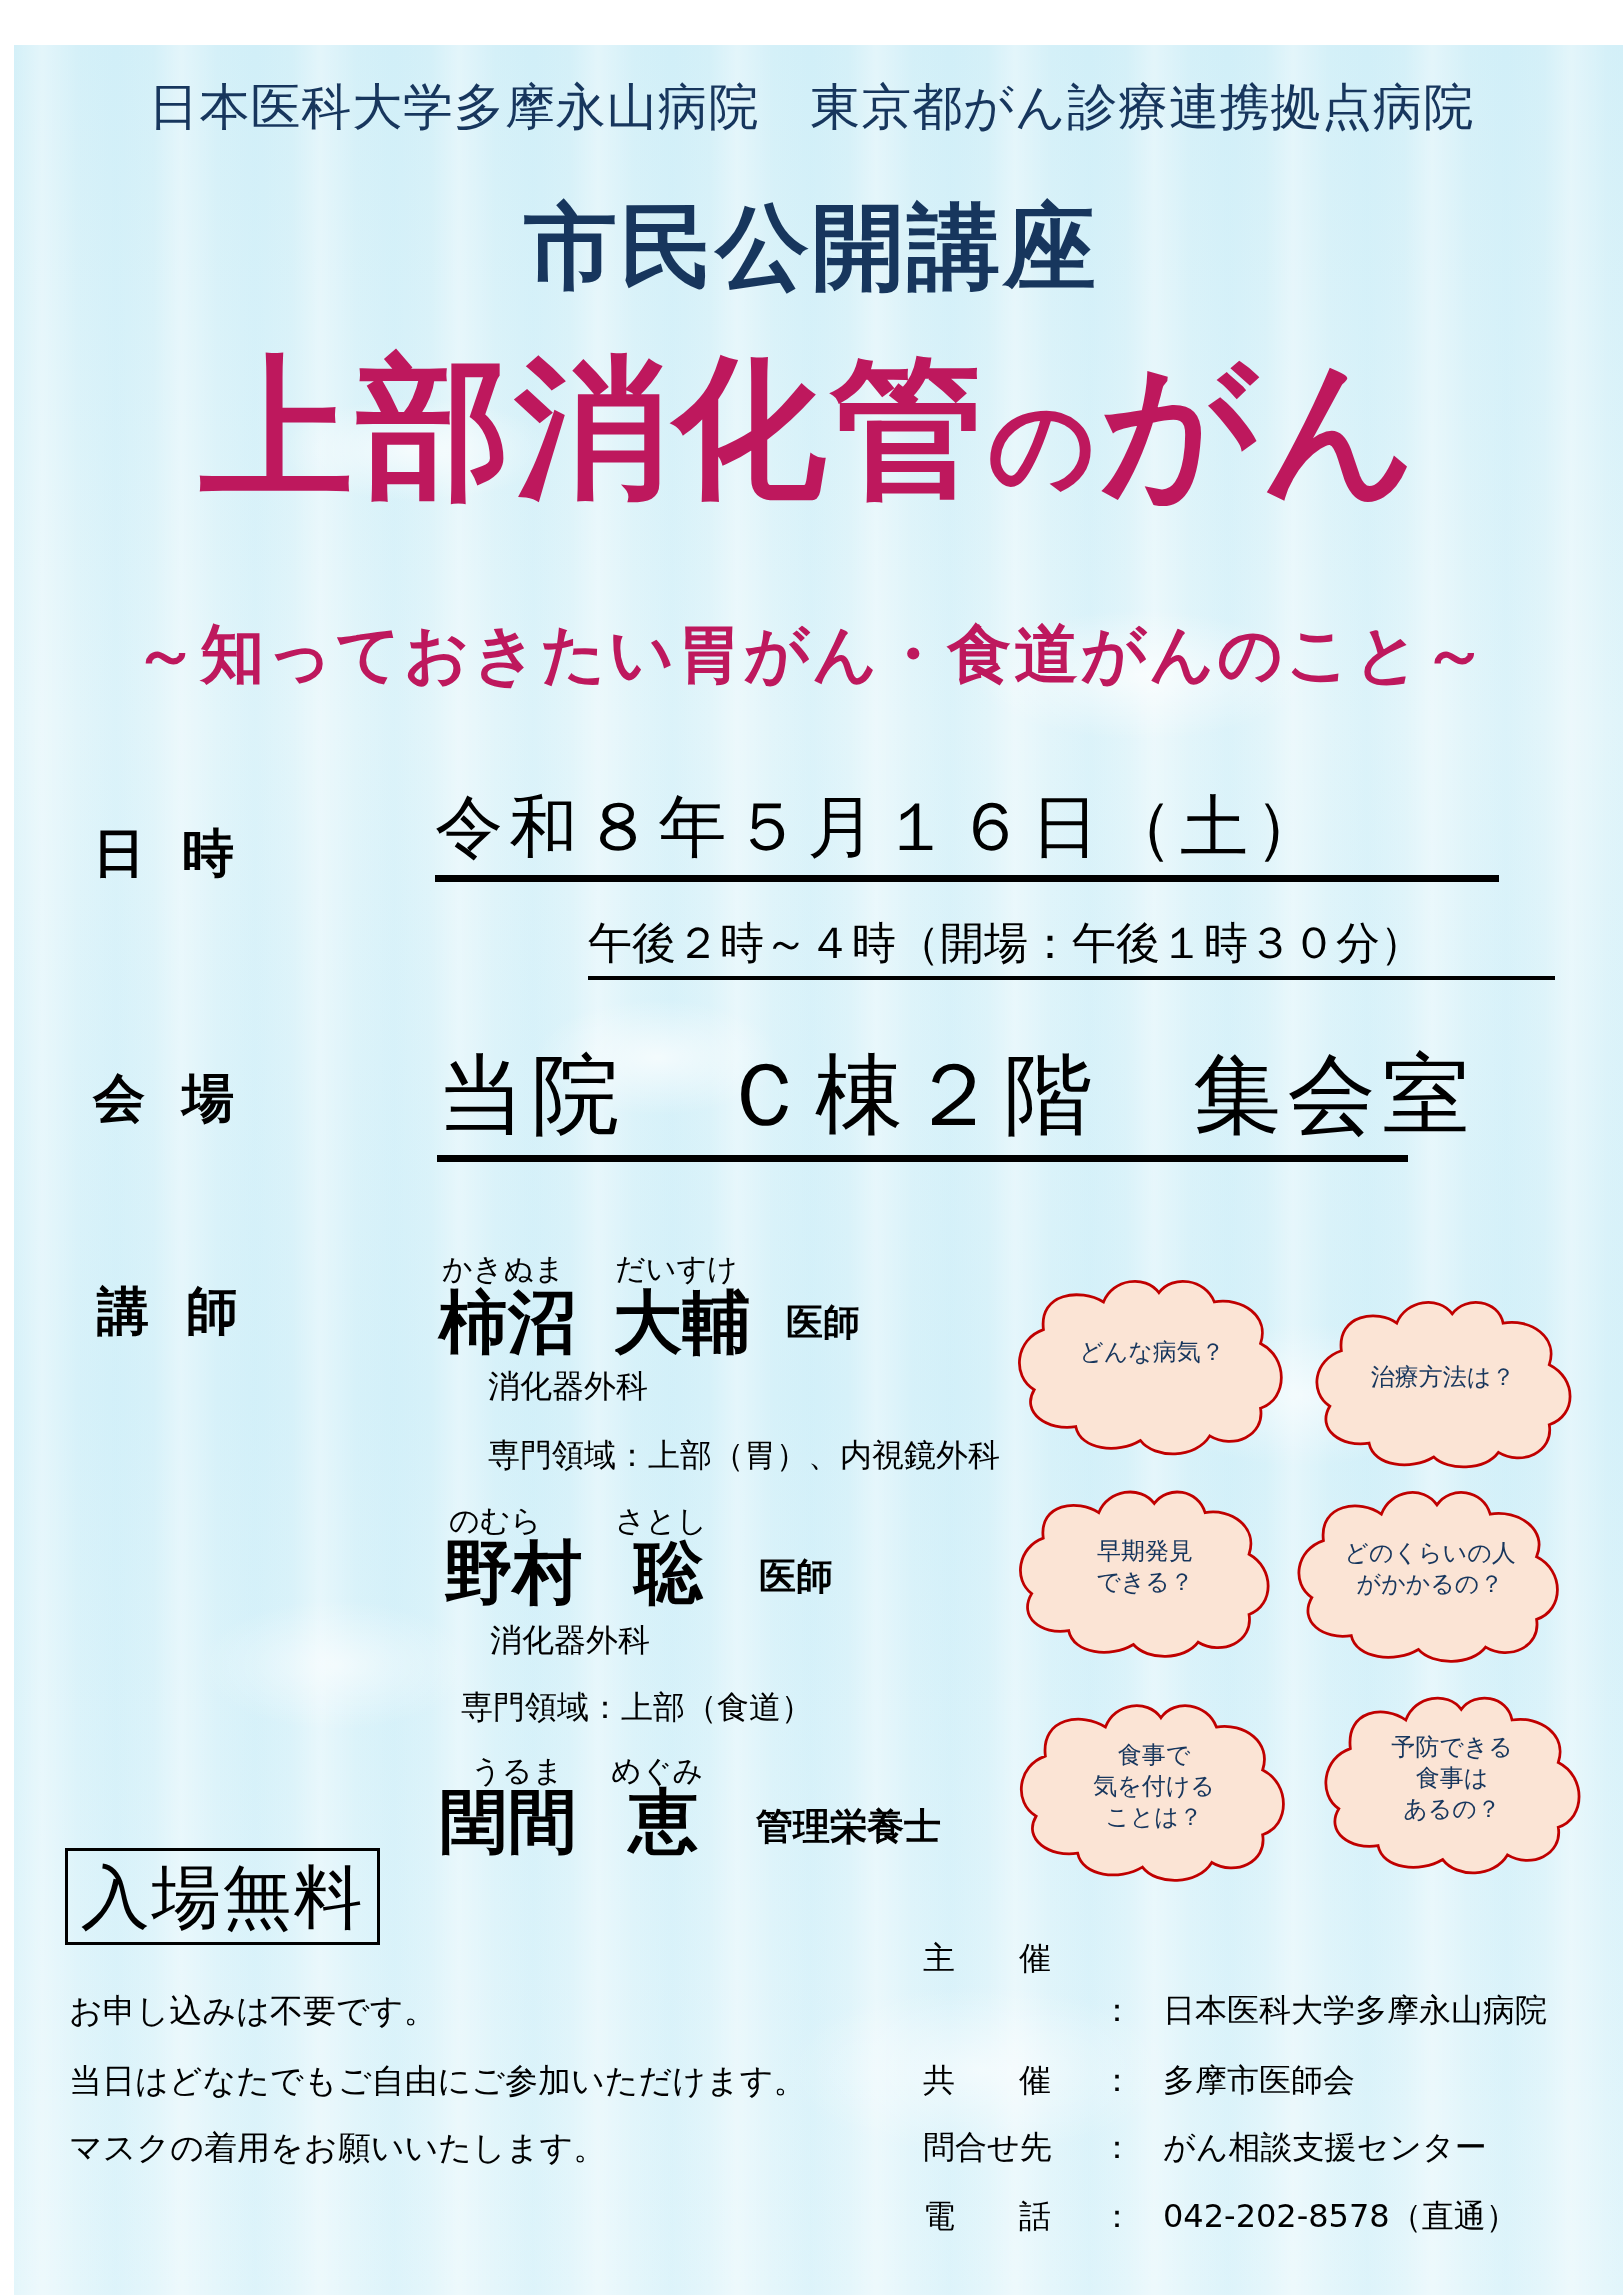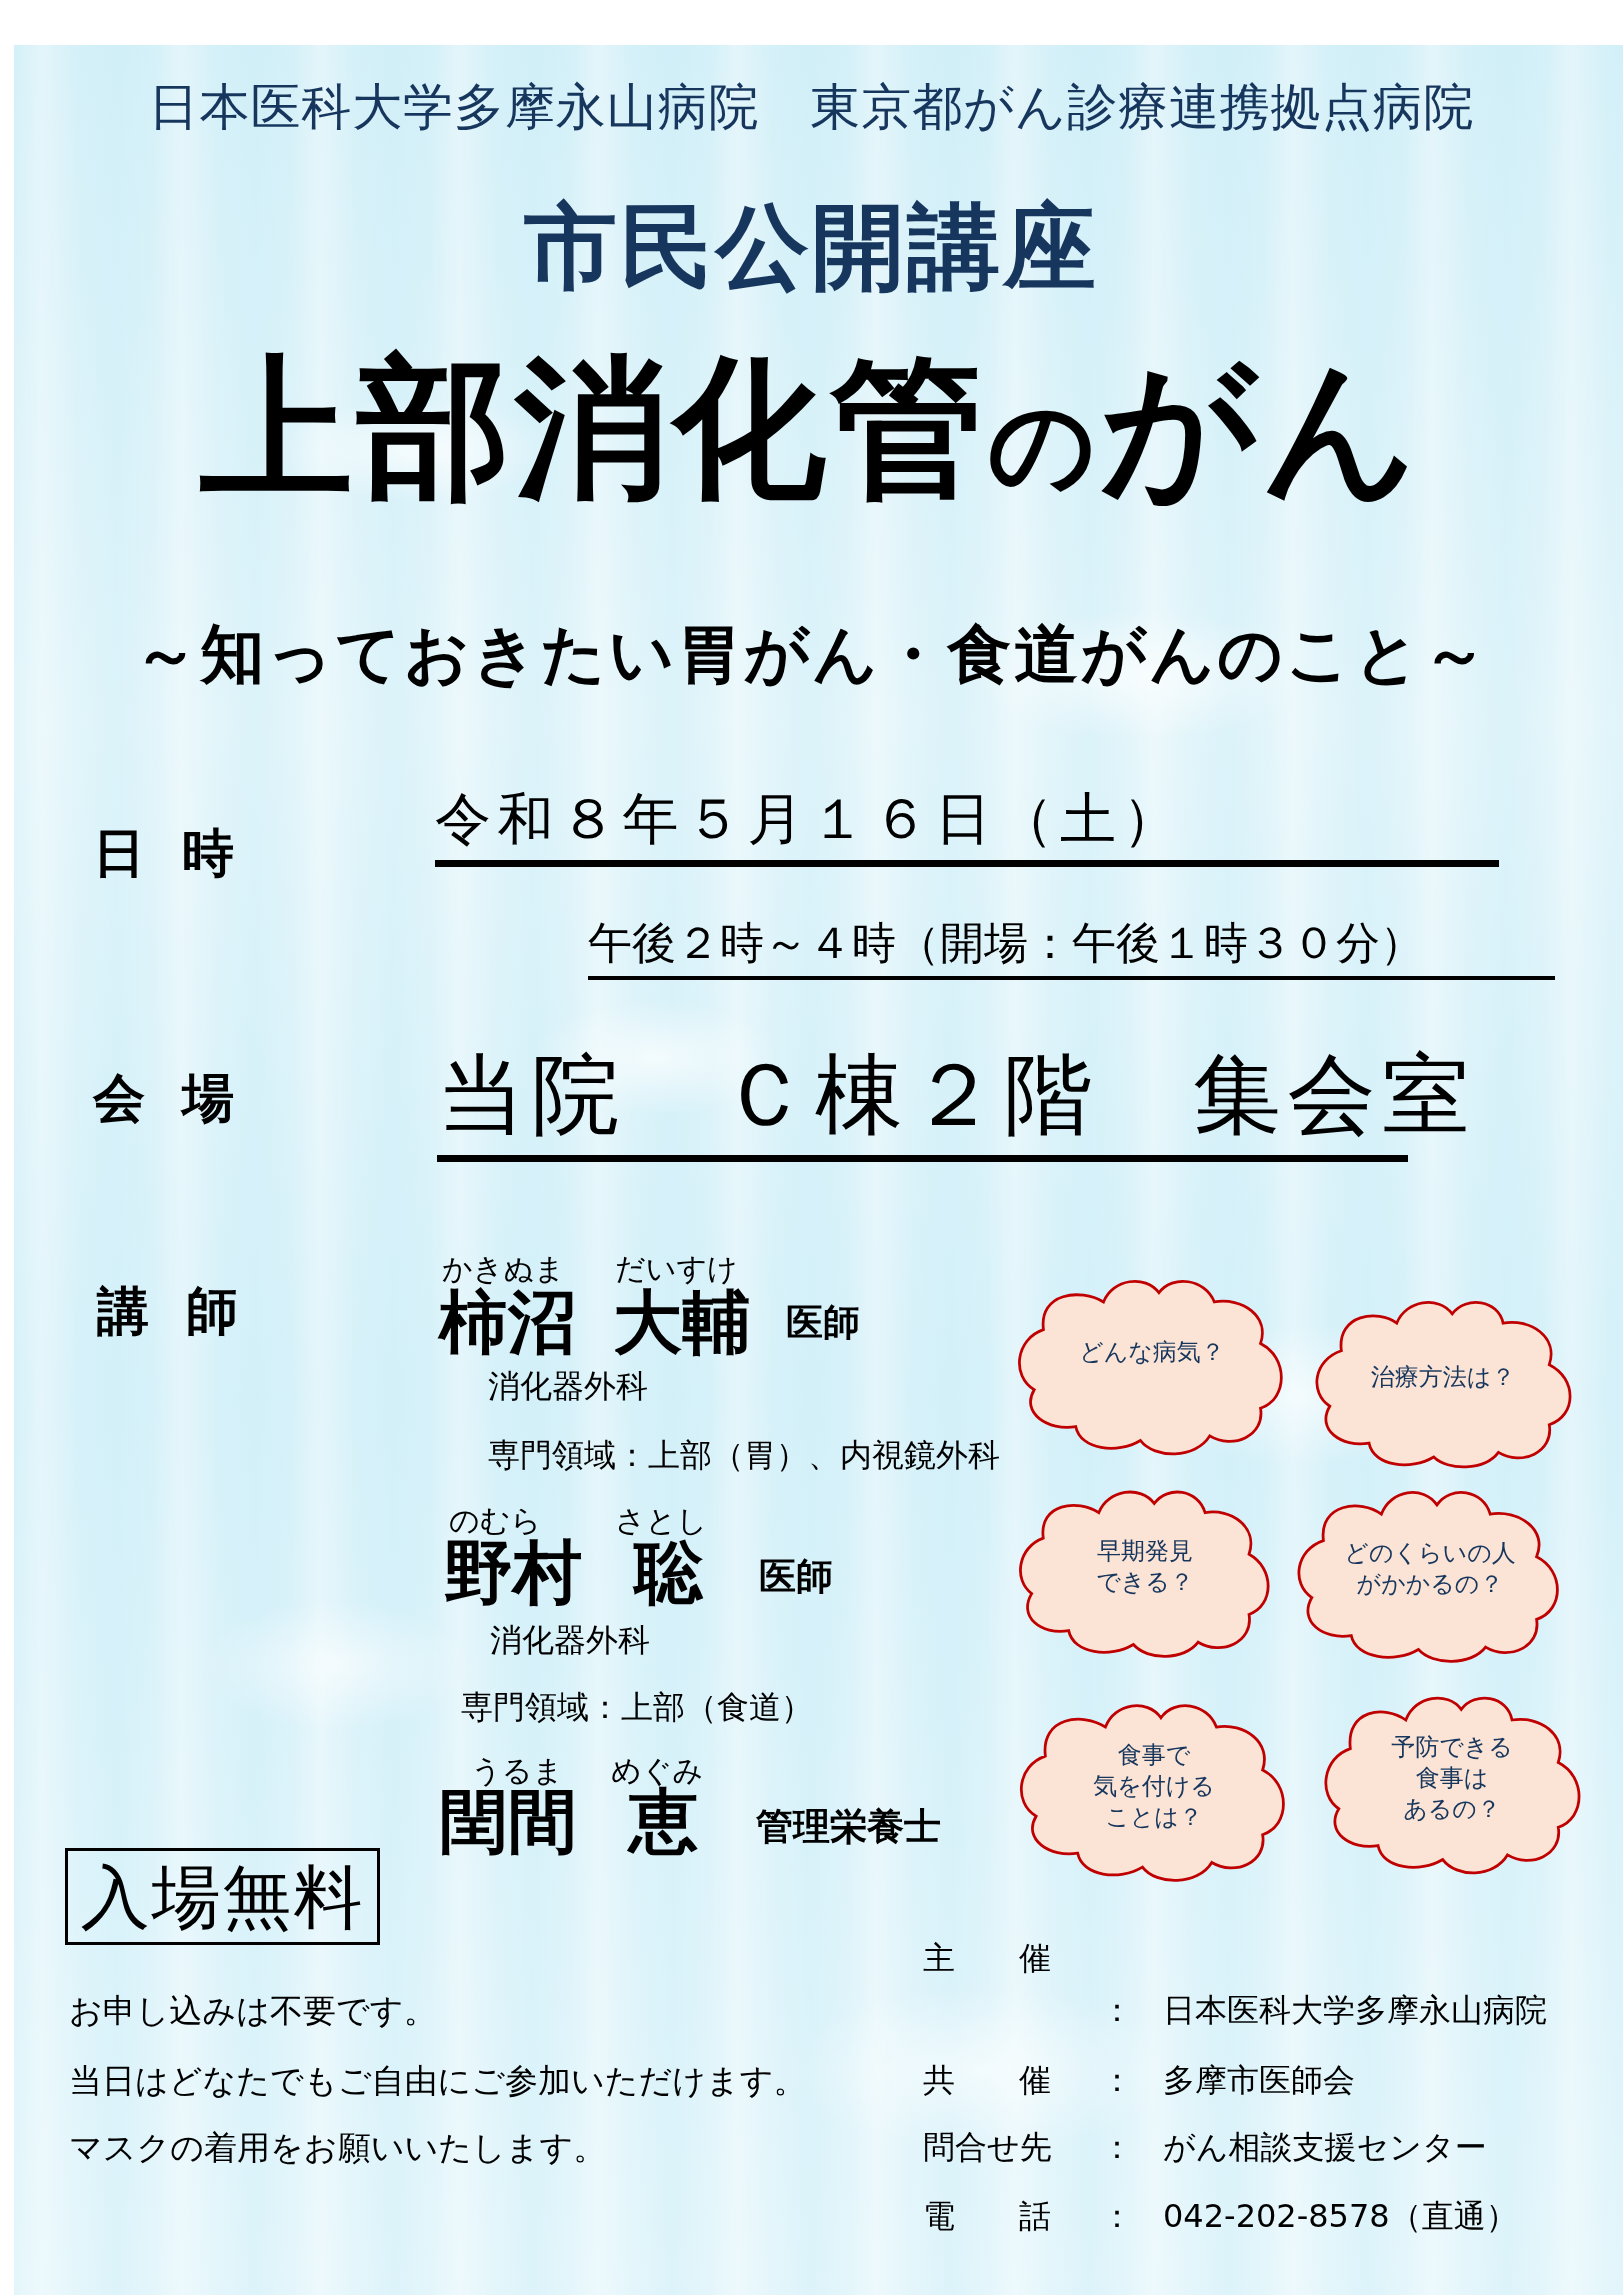--- a/index.html
+++ b/index.html
@@ -16,34 +16,34 @@
       radial-gradient(ellipse 241px 93px at 70% 28%, rgba(255,255,255,0.7), rgba(255,255,255,0) 70%),
       radial-gradient(ellipse 176px 83px at 40% 45%, rgba(255,255,255,0.7), rgba(255,255,255,0) 70%),
       radial-gradient(ellipse 231px 102px at 80% 60%, rgba(255,255,255,0.6), rgba(255,255,255,0) 70%),
       radial-gradient(ellipse 194px 93px at 20% 72%, rgba(255,255,255,0.6), rgba(255,255,255,0) 70%),
       radial-gradient(ellipse 278px 120px at 60% 90%, rgba(255,255,255,0.6), rgba(255,255,255,0) 70%),
       repeating-linear-gradient(90deg, rgba(255,255,255,0.0) 0px, rgba(255,255,255,0.35) 28px, rgba(255,255,255,0.0) 65px, rgba(200,236,248,0.25) 102px, rgba(255,255,255,0) 139px),
       linear-gradient(180deg, #d4f0f8 0%, #e2f5fa 30%, #d6f1f9 60%, #e4f6fb 100%);
   }
   .abs { position:absolute; white-space:nowrap; }
   .navy { color:#17365d; }
-  .red { color:#000000; }
+  .red { color:#be185d; }
 
   #hdr { left:0; width:1623px; top:74px; text-align:center; font-size:50px; letter-spacing:0.9px; }
   #series { left:0; width:1623px; top:185px; text-align:center; font-size:93px; font-weight:bold; letter-spacing:2.8px; }
   #title { left:0; width:1623px; top:352px; text-align:center; font-size:153px; font-weight:bold; letter-spacing:4.6px; line-height:1; }
   #title .small { font-size:106px; }
   #subtitle { left:0; width:1623px; top:611px; text-align:center; font-size:64px; font-weight:bold; letter-spacing:2.8px; }
 
   .label { font-size:52px; font-weight:bold; letter-spacing:37px; }
   #lbl-date { left:93px; top:819px; }
   #lbl-venue { left:93px; top:1064px; }
   #lbl-lect { left:97px; top:1277px; }
 
-  #date-main { left:435px; top:782px; font-size:56px; letter-spacing:6.5px; padding-bottom:1.9px; border-bottom:7.4px solid #000; width:1064px; }
+  #date-main { left:435px; top:782px; font-size:68px; letter-spacing:6.5px; padding-bottom:1.9px; border-bottom:7.4px solid #000; width:1064px; }
   #date-time { left:588px; top:914px; font-size:44px; padding-bottom:3px; border-bottom:4.6px solid #000; width:967px; }
   #venue-main { left:437px; top:1036px; font-size:88px; letter-spacing:6.5px; padding-bottom:0px; border-bottom:7.4px solid #000; width:971px; }
 
   .ruby { font-size:30px; }
   .name { font-size:69px; font-weight:bold; }
   .title-s { font-size:37px; font-weight:bold; }
   .dept { font-size:32px; }
 
   .cloud { position:absolute; }
   .cloud svg { position:absolute; left:0; top:0; }

